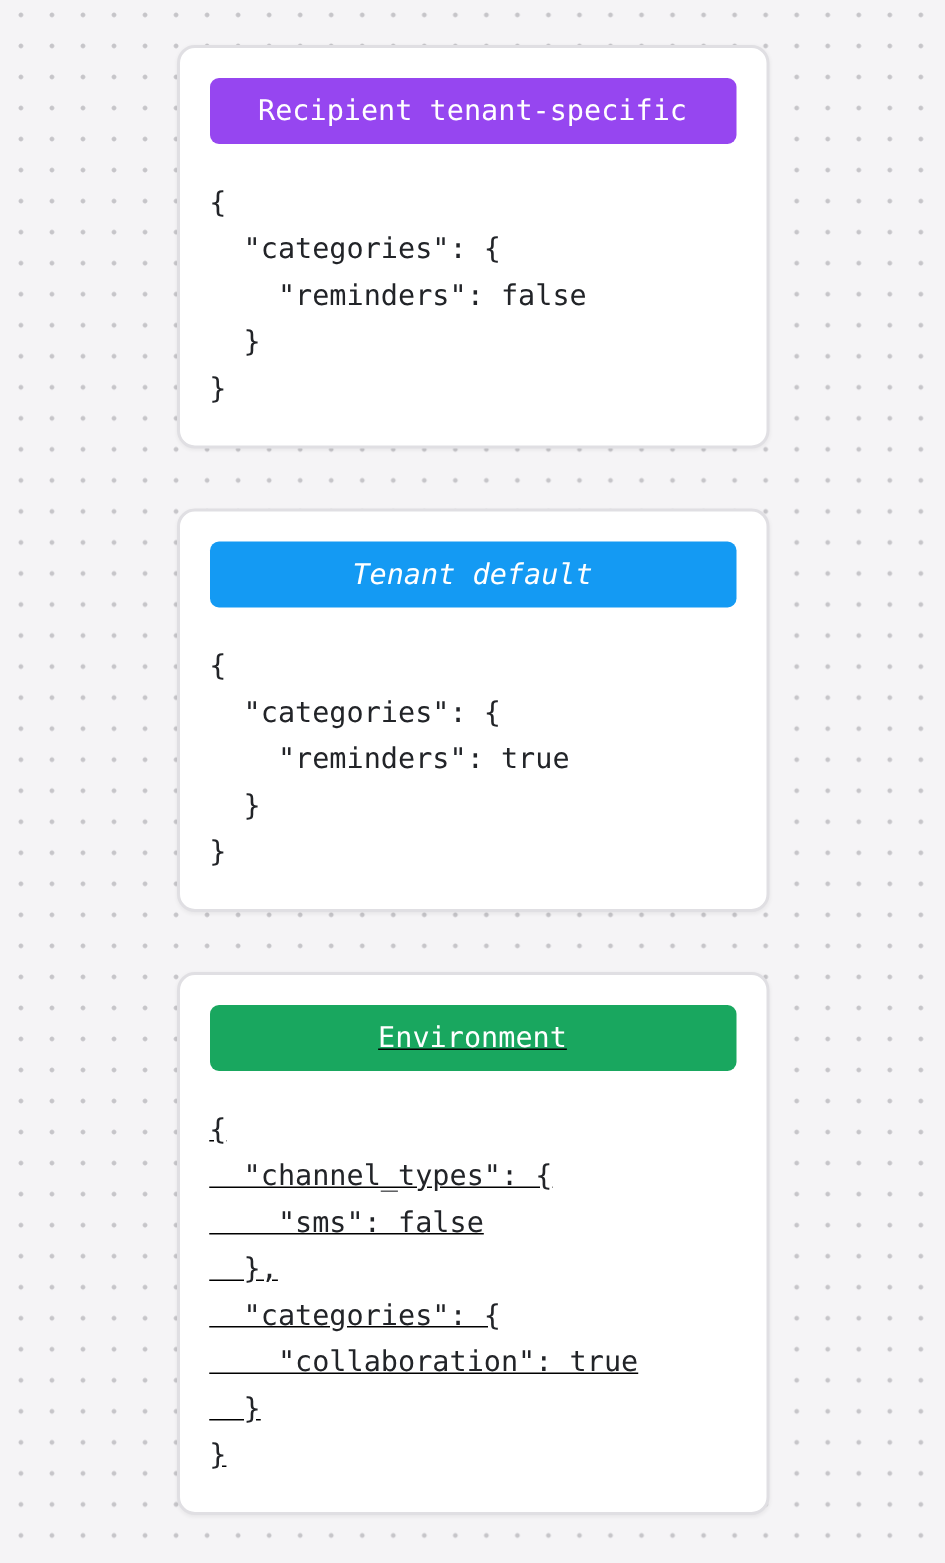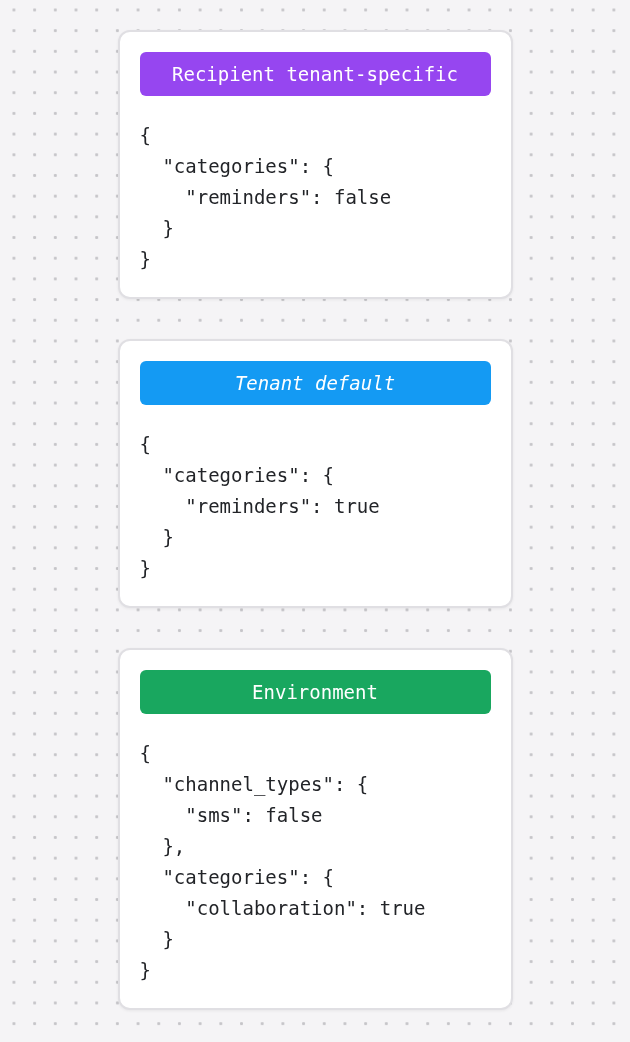--- a/index.html
+++ b/index.html
@@ -22,21 +22,21 @@
   }
   .card {
     width: 395px;
     background: #ffffff;
     border: 2px solid #e0dfe3;
     border-radius: 12px;
     box-shadow: 0 1px 3px rgba(0,0,0,0.06);
     padding: 20px 20px 22px 20px;
     margin-bottom: 40px;
   }
-  .card:last-child { margin-bottom: 0; }
+  .card:last-child { margin-bottom: 0; text-decoration: underline; }
   .badge {
     display: block;
     width: 100%;
     height: 44px;
     line-height: 44px;
     border-radius: 6px;
     text-align: center;
     color: #ffffff;
     font-family: "DejaVu Sans Mono", monospace;
     font-size: 19px;

